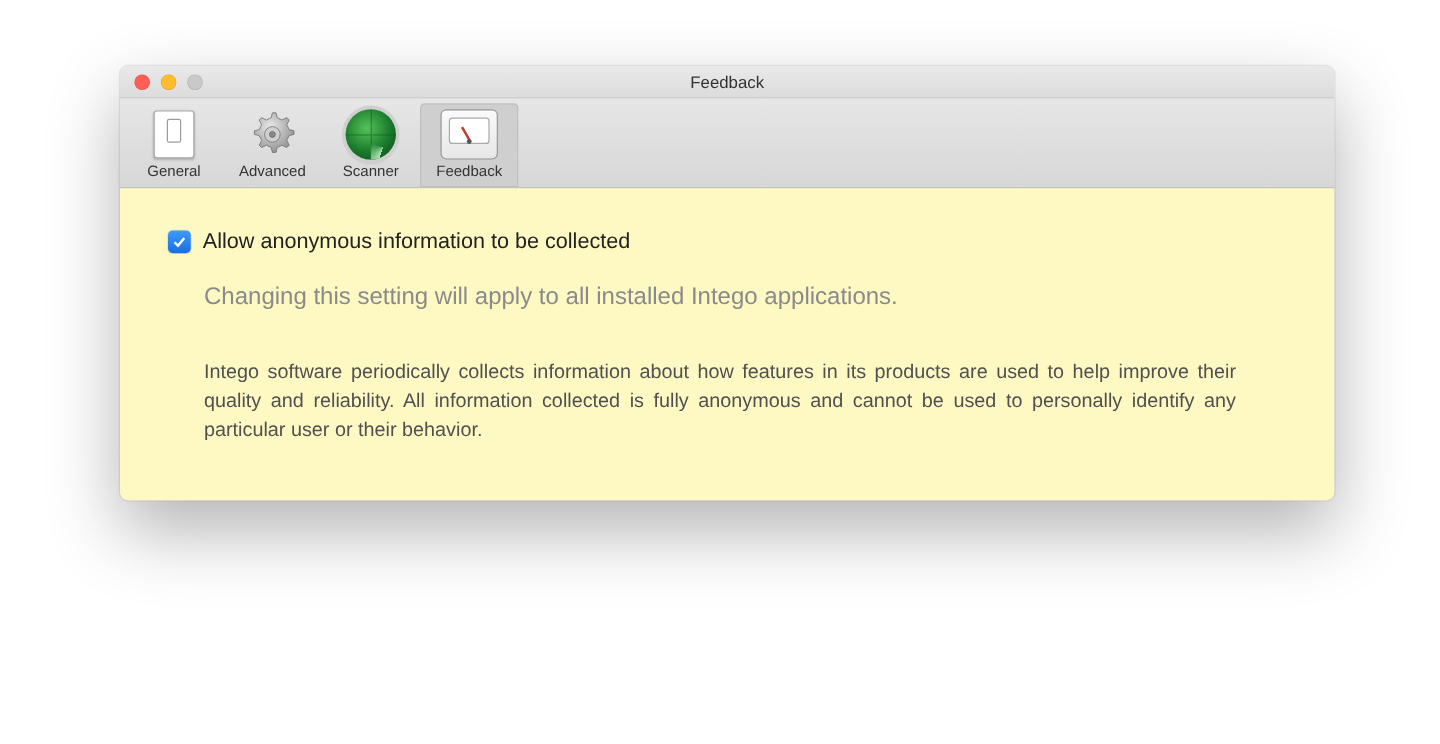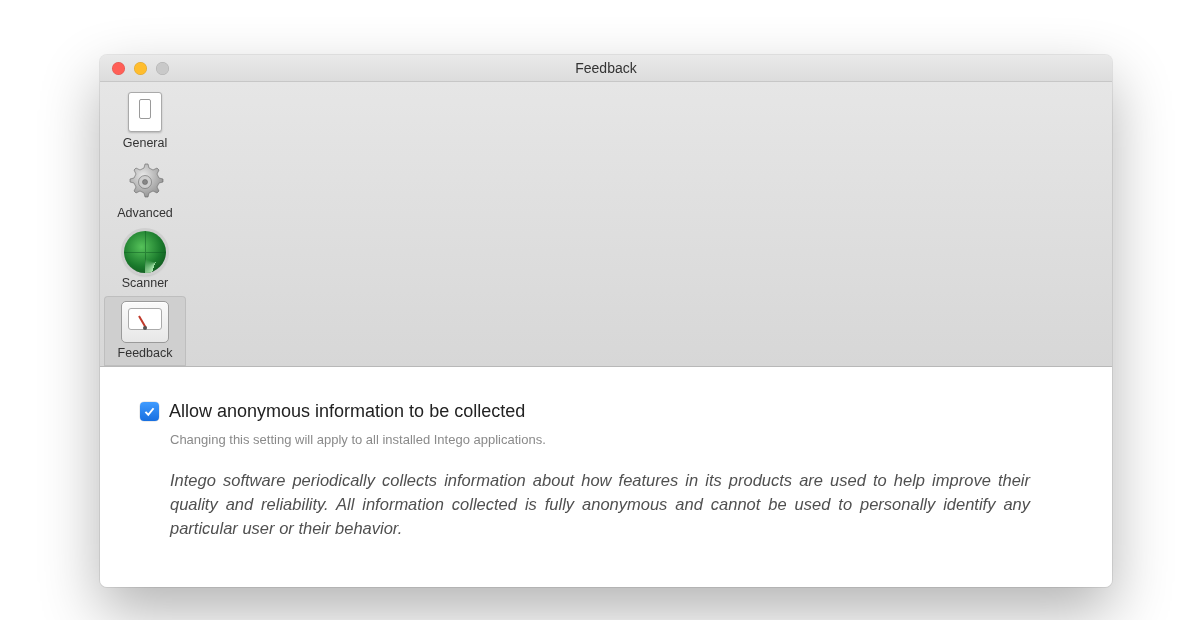--- a/index.html
+++ b/index.html
@@ -48,21 +48,20 @@
     font-size: 14px;
     color: #333;
     pointer-events: none;
   }
 
   .toolbar {
     display: flex;
     background: linear-gradient(#e6e6e6, #d7d7d7);
     border-bottom: 1px solid #b8b8b8;
     padding: 4px 4px 0 4px;
-    flex-direction: column;
   }
   .tool {
     width: 78px;
     padding: 4px 2px 6px;
     text-align: center;
     font-size: 12.5px;
     color: #333;
     border-radius: 4px 4px 0 0;
     cursor: default;
     user-select: none;
@@ -144,21 +143,21 @@
     transform: rotate(-30deg);
   }
   .gauge-pivot {
     position:absolute;
     left:50%; bottom:12px;
     width:4px; height:4px; margin-left:-2px;
     background:#555; border-radius:50%;
   }
 
   .content {
-    background: #ffffff;
+    background: #fef9c3;
     padding: 34px 82px 46px 40px;
   }
   .row1 {
     display: flex;
     align-items: center;
     gap: 10px;
   }
   .checkbox {
     width: 19px; height: 19px;
     border-radius: 4px;
@@ -166,31 +165,30 @@
     display: flex; align-items: center; justify-content: center;
     box-shadow: 0 0 0 0.5px rgba(0,0,0,0.15);
     cursor: pointer;
   }
   .checkbox svg { width: 13px; height: 13px; stroke:#fff; stroke-width:2.4; fill:none; }
   .check-label {
     font-size: 18px;
     color: #222;
   }
   .subtext {
-    margin: 10px 0 0 30px;
-    font-size: 13px;
+    margin: 24px 0 0 30px;
+    font-size: 20px;
     color: #8a8a8a;
   }
   .body-copy {
-    margin: 22px 0 0 30px;
+    margin: 40px 0 0 30px;
     font-size: 16.5px;
     line-height: 1.45;
     color: #505050;
     text-align: justify;
-    font-style: italic;
   }
   .body-copy p { margin: 0 0 18px 0; }
   .body-copy p:last-child { margin-bottom: 0; }
 </style>
 </head>
 <body>
 
 <div class="window">
 
   <div class="titlebar">

